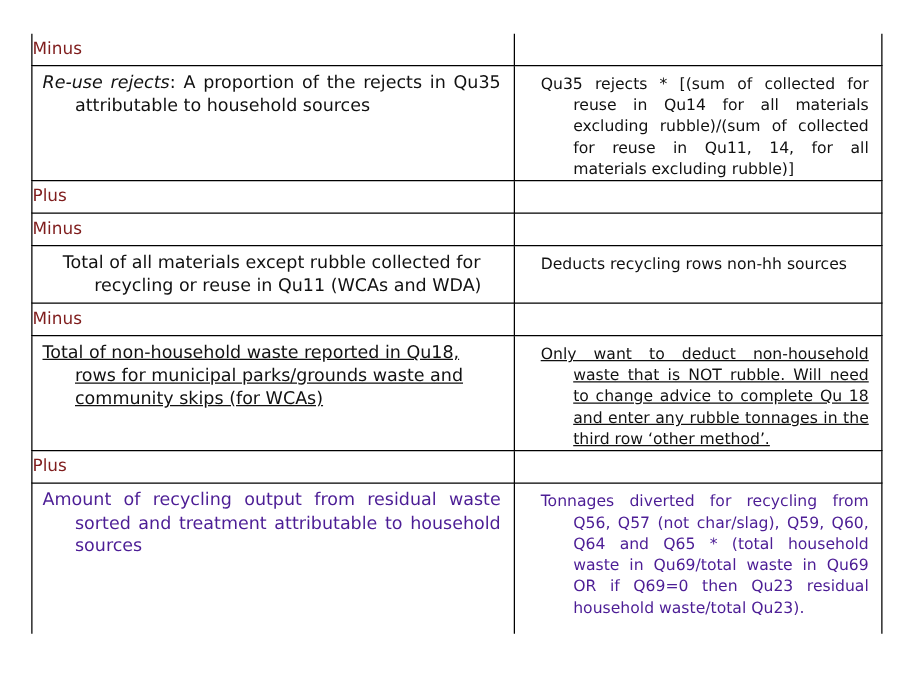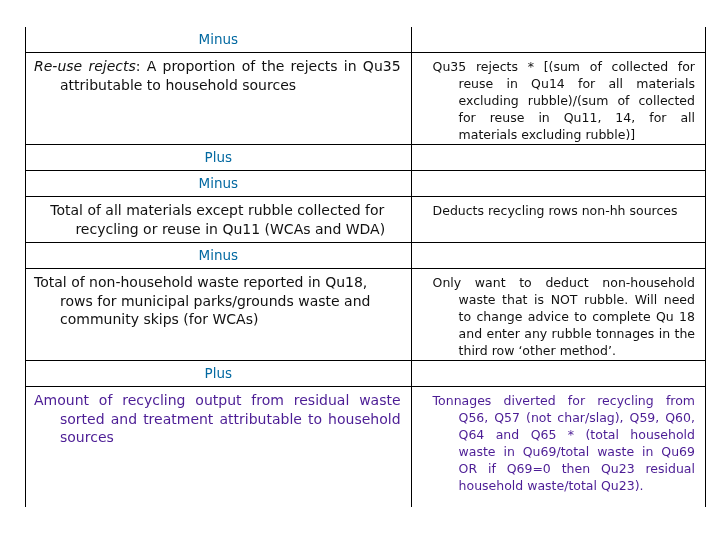--- a/index.html
+++ b/index.html
@@ -31,24 +31,24 @@
       padding: 0;
     }
     .col-left { width: 385px; }
     .col-right { width: 294px; }
 
     .op-row td {
       height: 25px;
     }
     .op-label {
       display: block;
-      text-align: center;
+      text-align: left;
       font-size: 13.5px;
       line-height: 25px;
-      color: #0369a1;
+      color: #7f1d1d;
     }
     .left-text {
       font-size: 14px;
       line-height: 18.5px;
       padding: 4px 10px 0 8px;
       text-align: justify;
       text-indent: -26px;
       padding-left: 34px;
     }
     .right-text {
@@ -59,21 +59,21 @@
       text-indent: -26px;
       padding-left: 34px;
       margin-left: 13px;
     }
     .italic { font-style: italic; }
     .accent { color: #4c1d95; }
 
     .h-reuse td { height: 91px; }
     .h-wca td { height: 45px; }
     .h-all td { height: 45px; }
-    .h-nonhh td { height: 91px; }
+    .h-nonhh td { height: 91px; text-decoration: underline; }
     .h-resid td { height: 120px; border-bottom: none; }
   </style>
 </head>
 <body>
 
 <table class="doc-table">
   <colgroup>
     <col class="col-left">
     <col class="col-right">
   </colgroup>

